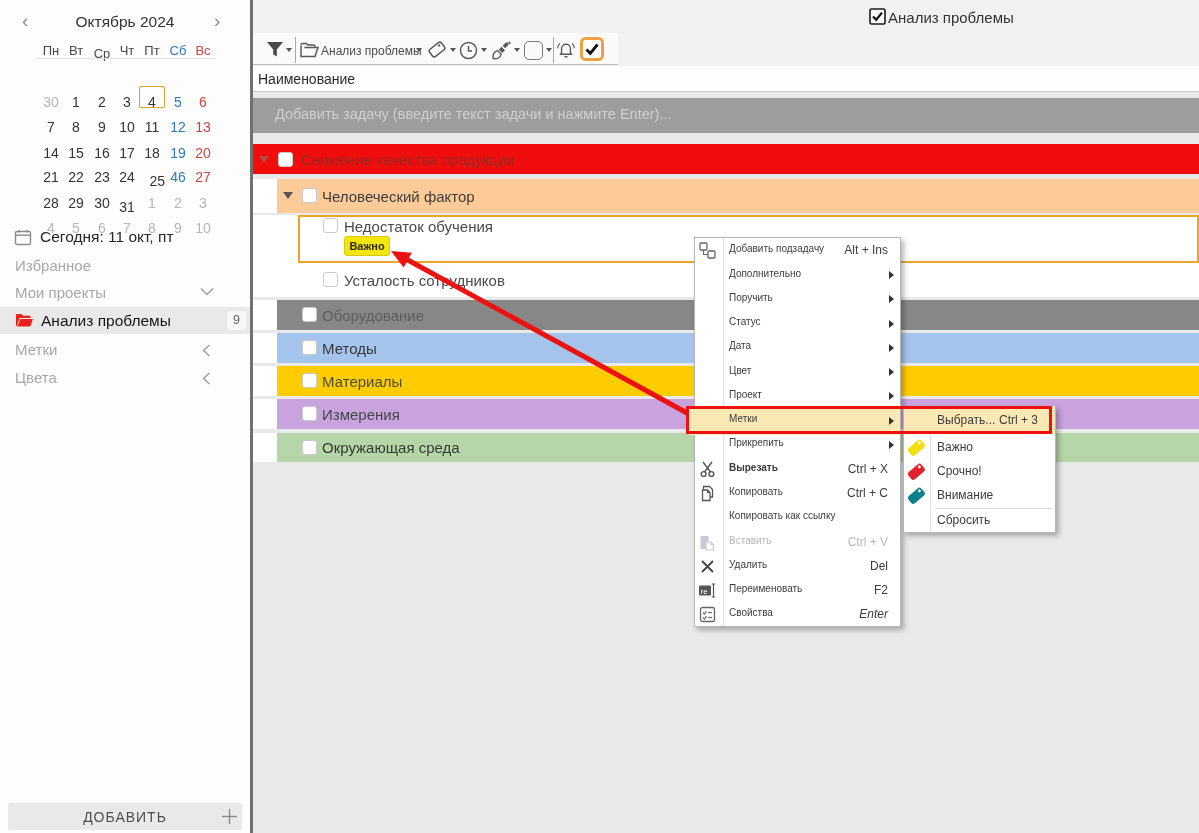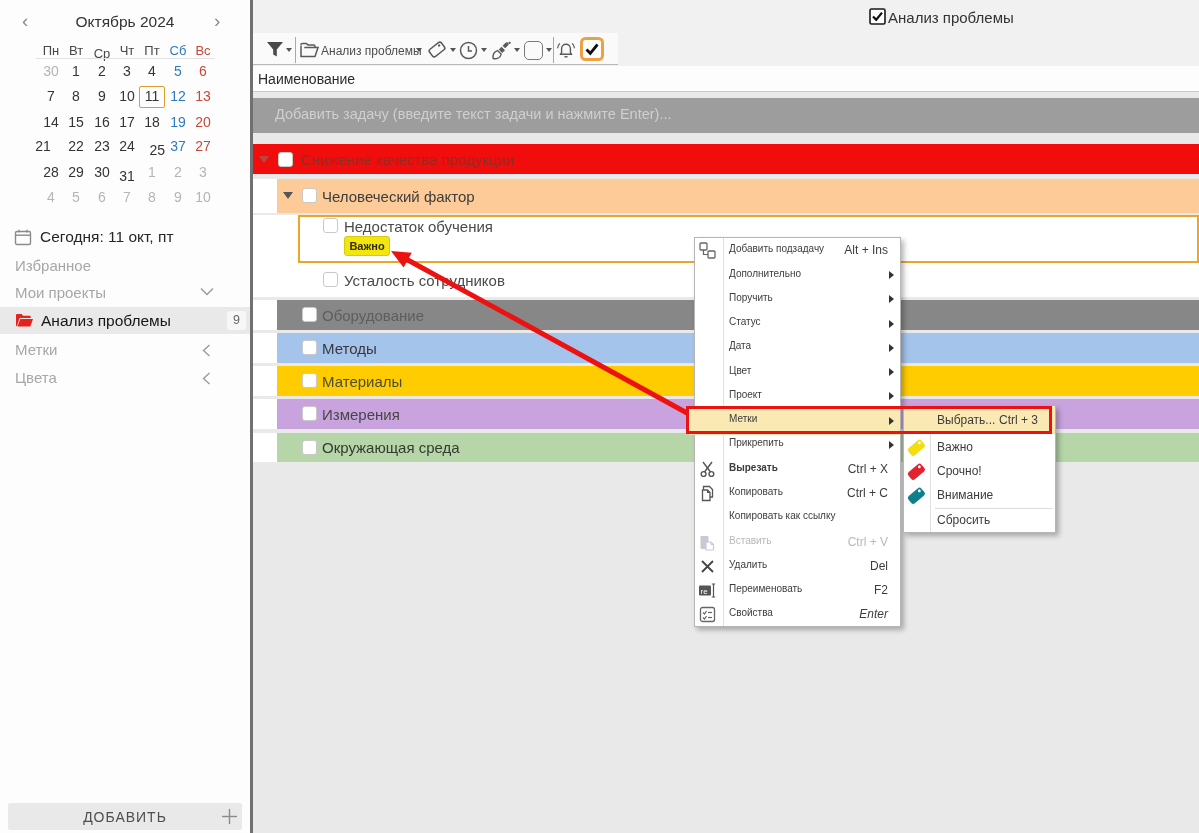--- a/index.html
+++ b/index.html
@@ -1,18 +1,18 @@
 <!DOCTYPE html>
 <html><head><meta charset="utf-8">
 <style>
   * { margin:0; padding:0; box-sizing:border-box; }
   html,body { width:1199px; height:833px; overflow:hidden; }
   body { font-family:"Liberation Sans", sans-serif; position:relative; background:#fff; font-size:14px;}
   .abs { position:absolute; }
-  .cal-num { position:absolute; width:26px; text-align:center; font-size:14px; color:#343434; }
+  .cal-num { position:absolute; width:26px; text-align:center; font-size:14px; color:#343434;margin-top:31px; }
   .cal-hdr { position:absolute; width:26px; text-align:center; font-size:13px; color:#484848; }
   .blue { color:#2e7bbf !important; }
   .red  { color:#c9473b !important; }
   .dim  { color:#b5b5b5 !important; }
   .side-item { position:absolute; left:15px; font-size:15px; color:#a7a7a7; }
   .row { position:absolute; left:253px; width:946px; background:#fff; }
   .cb { position:absolute; width:15px; height:15px; background:#fff; border:1px solid #c9c9c9; border-radius:3px; }
   .rowtext { position:absolute; font-size:15px; color:#3d3d3d; white-space:nowrap; }
   .mi-text { position:absolute; left:35px; font-size:10px; color:#3c3c3c; white-space:nowrap; }
   .mi-acc  { position:absolute; font-size:12px; color:#3c3c3c; }
@@ -52,26 +52,26 @@
 <div class="cal-num" style="left:139px;top:88px;text-align:center;">11</div>
 <div class="cal-num blue" style="left:165px;top:88px;">12</div>
 <div class="cal-num red" style="left:190px;top:88px;">13</div>
 <div class="cal-num" style="left:38px;top:114px;">14</div>
 <div class="cal-num" style="left:63px;top:114px;">15</div>
 <div class="cal-num" style="left:89px;top:114px;">16</div>
 <div class="cal-num" style="left:114px;top:114px;">17</div>
 <div class="cal-num" style="left:139px;top:114px;">18</div>
 <div class="cal-num blue" style="left:165px;top:114px;">19</div>
 <div class="cal-num red" style="left:190px;top:114px;">20</div>
-<div class="cal-num" style="left:30px;top:138px;">21</div>
+<div class="cal-num" style="left:38px;top:138px;">21</div>
 <div class="cal-num" style="left:63px;top:138px;">22</div>
 <div class="cal-num" style="left:89px;top:138px;">23</div>
 <div class="cal-num" style="left:114px;top:138px;">24</div>
 <div class="cal-num" style="left:139px;top:142px;text-align:right;">25</div>
-<div class="cal-num blue" style="left:165px;top:138px;">37</div>
+<div class="cal-num blue" style="left:165px;top:138px;">46</div>
 <div class="cal-num red" style="left:190px;top:138px;">27</div>
 <div class="cal-num" style="left:38px;top:164px;">28</div>
 <div class="cal-num" style="left:63px;top:164px;">29</div>
 <div class="cal-num" style="left:89px;top:164px;">30</div>
 <div class="cal-num" style="left:114px;top:168px;">31</div>
 <div class="cal-num dim" style="left:139px;top:164px;">1</div>
 <div class="cal-num dim" style="left:165px;top:164px;">2</div>
 <div class="cal-num dim" style="left:190px;top:164px;">3</div>
 <div class="cal-num dim" style="left:38px;top:189px;">4</div>
 <div class="cal-num dim" style="left:63px;top:189px;">5</div>

